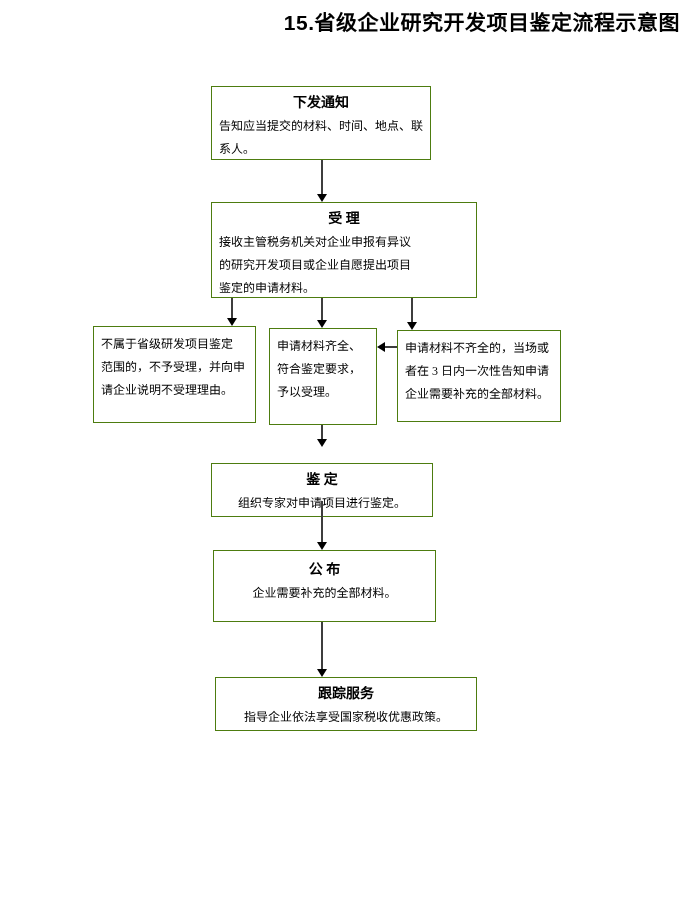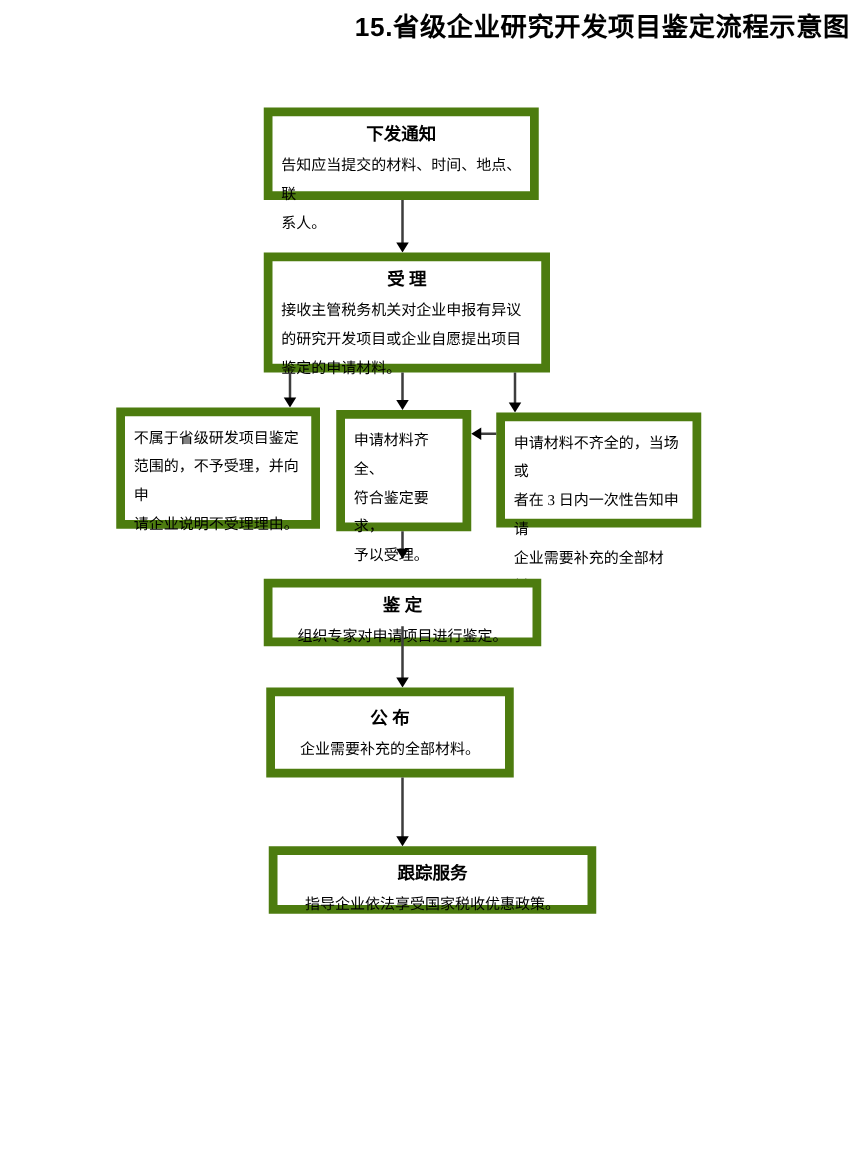--- a/index.html
+++ b/index.html
@@ -21,21 +21,21 @@
     text-align: right;
     font-family: "Liberation Sans", sans-serif;
     font-weight: bold;
     font-size: 21px;
     line-height: 30px;
     color: #000000;
     letter-spacing: 0.5px;
   }
   .node {
     position: absolute;
-    border: 7px solid #4d7c0f;
+    border: 1px solid #4d7c0f;
     background: #ffffff;
     padding: 3px 7px 0 7px;
     color: #000000;
   }
   .node-title {
     text-align: center;
     font-weight: bold;
     font-size: 14px;
     line-height: 25px;
     white-space: pre-line;
@@ -88,21 +88,21 @@
     <div class="node-title">下发通知</div>
     <div class="node-body">告知应当提交的材料、时间、地点、联
 系人。</div>
   </div>
 
   <div class="varrow" style="left:317px; top:160px; height:42px;">
     <i class="vline"></i>
     <i class="vhead"></i>
   </div>
 
-  <div class="node" style="left:211px; top:202px; width:229px; height:96px;">
+  <div class="node" style="left:211px; top:202px; width:266px; height:96px;">
     <div class="node-title">受 理</div>
     <div class="node-body">接收主管税务机关对企业申报有异议
 的研究开发项目或企业自愿提出项目
 鉴定的申请材料。</div>
   </div>
 
   <div class="varrow" style="left:227px; top:298px; height:28px;">
     <i class="vline"></i>
     <i class="vhead"></i>
   </div>
@@ -146,21 +146,21 @@
   <div class="node" style="left:211px; top:447px; width:222px; height:54px;margin-top:16px;">
     <div class="node-title">鉴 定</div>
     <div class="node-body center">组织专家对申请项目进行鉴定。</div>
   </div>
 
   <div class="varrow" style="left:317px; top:501px; height:49px;">
     <i class="vline"></i>
     <i class="vhead"></i>
   </div>
 
-  <div class="node" style="left:213px; top:550px; width:198px; height:72px; padding-top:6px;">
+  <div class="node" style="left:213px; top:550px; width:223px; height:72px; padding-top:6px;">
     <div class="node-title">公 布</div>
     <div class="node-body center">企业需要补充的全部材料。</div>
   </div>
 
   <div class="varrow" style="left:317px; top:622px; height:55px;">
     <i class="vline"></i>
     <i class="vhead"></i>
   </div>
 
   <div class="node" style="left:215px; top:677px; width:262px; height:54px;">

